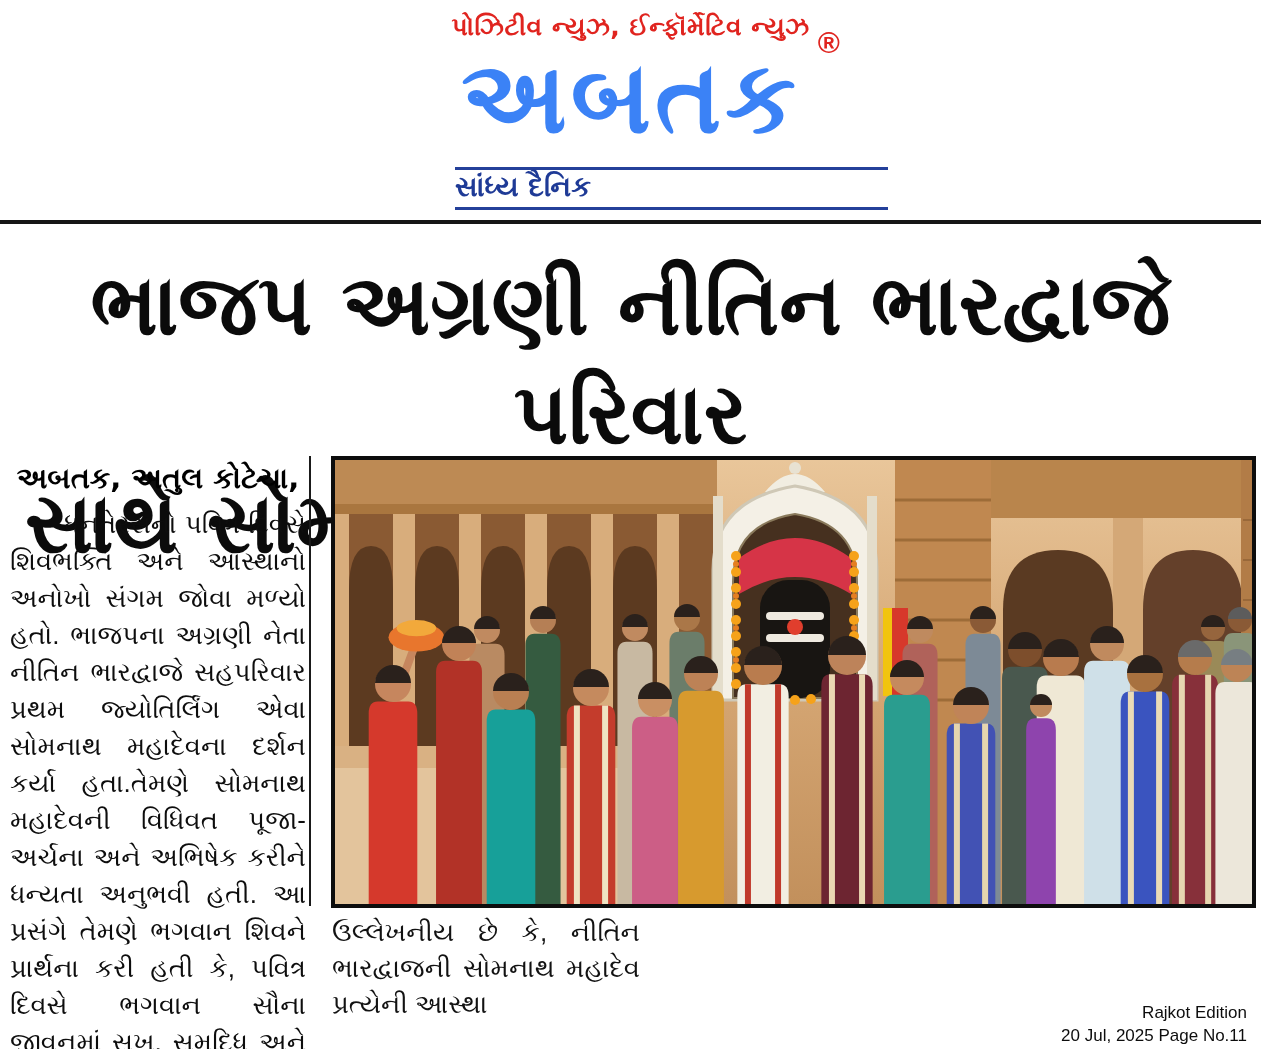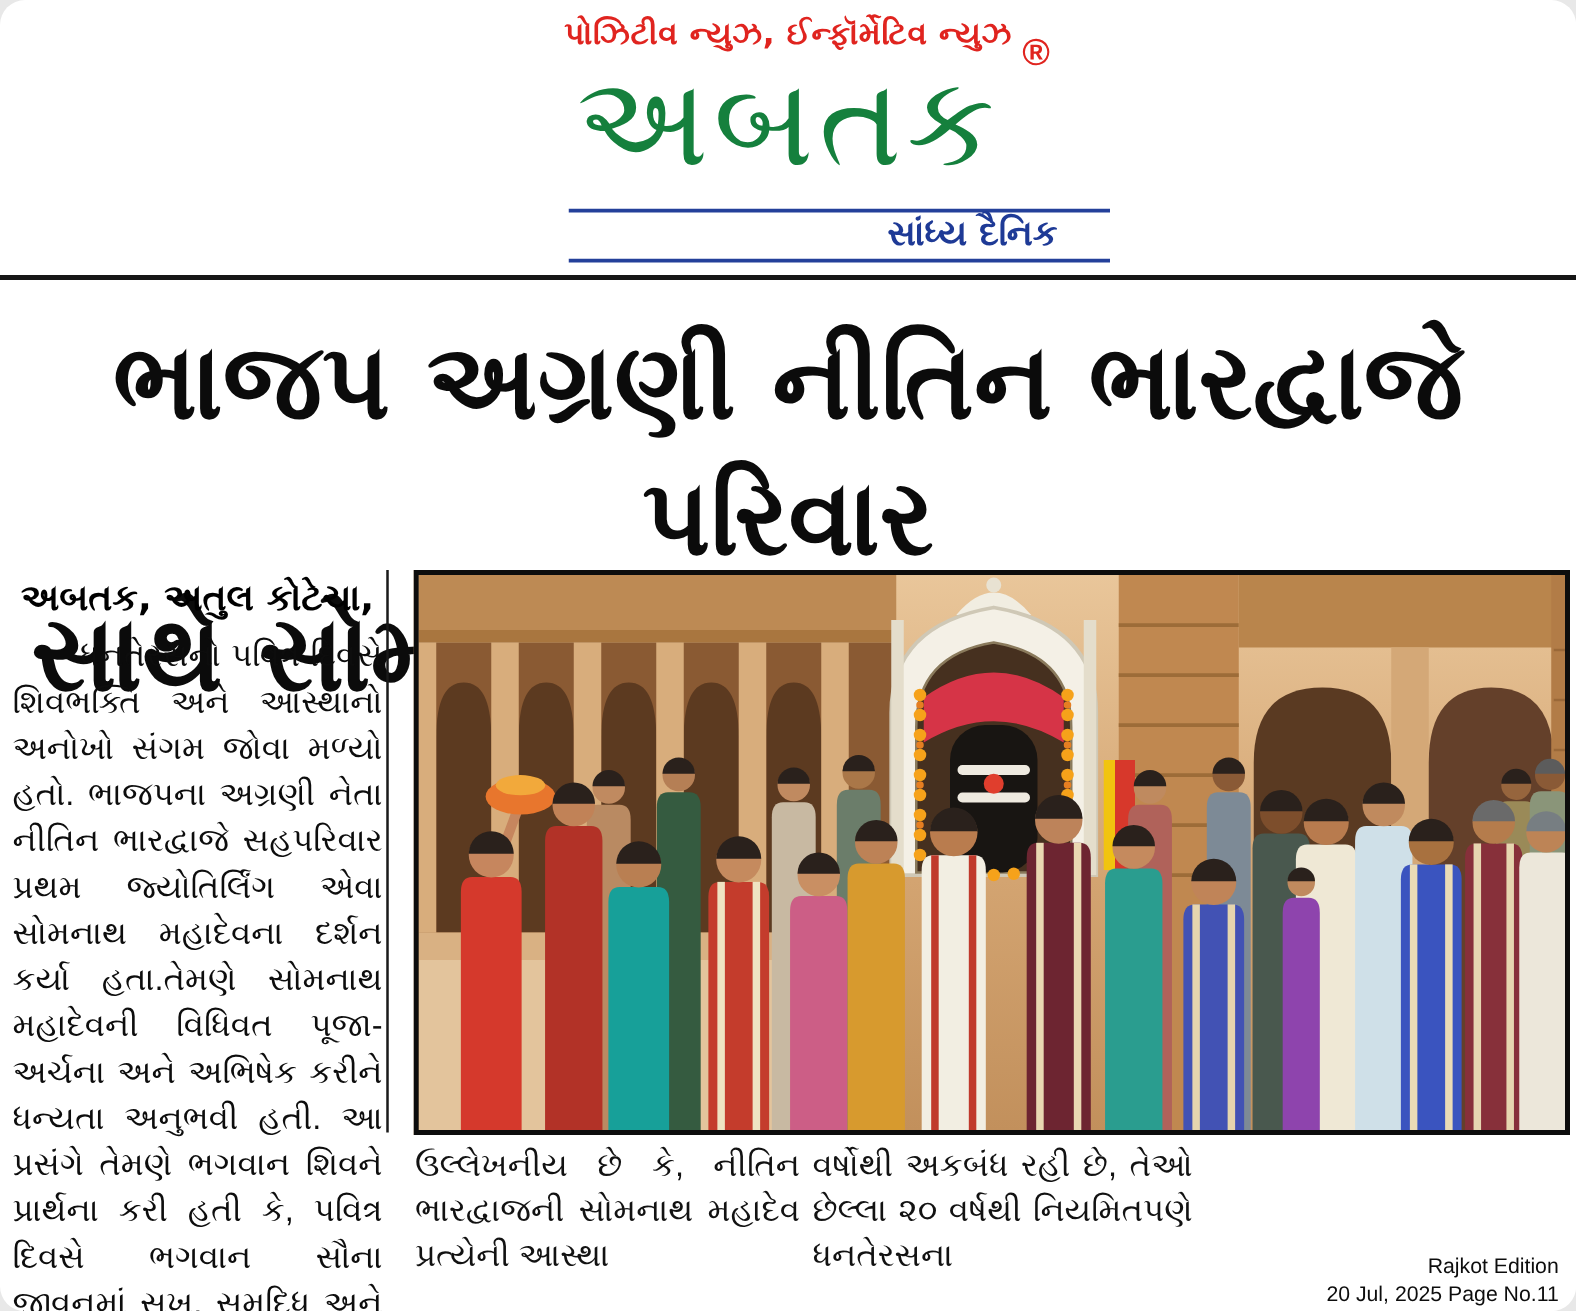--- a/index.html
+++ b/index.html
@@ -1,44 +1,43 @@
 <!DOCTYPE html>
 <html lang="gu"><head>
 <meta charset="utf-8">
 <style>
   * { margin:0; padding:0; box-sizing:border-box; }
   html,body { background:#e8e8e8; }
   .page {
     position:relative; width:1261px; height:1049px; background:#ffffff;
     font-family:"Liberation Sans", sans-serif; color:#111; overflow:hidden;
     margin:0 auto;
-    border-radius:20px;
   }
   
   .tagline {
     position:absolute; top:12px; left:0; width:100%; text-align:center;
     color:#e0241f; font-size:25px; font-weight:bold; letter-spacing:.5px;
     font-family:"DejaVu Sans", sans-serif;
   }
   .logo-wrap { position:absolute; top:34px; left:0; width:100%; text-align:center; }
   .logo-inner { position:relative; display:inline-block; }
   .logo-text {
-    font-size:100px; line-height:1.28; font-weight:400; color:#15803d;
+    font-size:100px; line-height:1.28; font-weight:700; color:#3b82f6;
     letter-spacing:4px; font-family:"DejaVu Sans", sans-serif;
   }
   .reg-mark {
     position:absolute; top:-8px; right:-40px; color:#e0241f;
     font-size:30px; font-weight:bold;
   }
   .sandhya {
     position:absolute; top:167px; left:455px; width:433px;
     border-top:3px solid #24409a;
   }
   .sandhya-txt {
-    display:block; text-align:right; padding:0 42px 3px 0;
+    display:block; padding:0 42px 3px 0;
     border-bottom:3px solid #24409a;
     color:#1e3a96; font-size:28px; font-weight:bold;
     font-family:"DejaVu Sans", sans-serif;
   }
   .masthead-rule { position:absolute; top:220px; left:0; width:1261px; height:4px; background:#161616; }
   
   .headline {
     position:absolute; top:226px; left:0; width:100%; text-align:center;
     font-size:84px; line-height:109px; font-weight:900; color:#0b0b0b;
     font-family:"DejaVu Sans", sans-serif;
@@ -304,20 +303,19 @@
           <circle cx="860" cy="198" r="17" fill="#b57c4c"></circle>
           <path d="M843,197 A17,17 0 0 1 877,197 Z" fill="#6a6a6a"></path>
           <path d="M880.4,444 V234 Q880.4,222 889.4,222 H914.6 Q923.6,222 923.6,234 V444 Z" fill="#ece7da"></path>
           <circle cx="902" cy="206" r="16" fill="#bd8456"></circle>
           <path d="M886,205 A16,16 0 0 1 918,205 Z" fill="#777e82"></path>
         </g>
     </svg>
   </div>
 
   <div class="caption-col cap1">ઉલ્લેખનીય છે કે, નીતિન ભારદ્વાજની સોમનાથ મહાદેવ પ્રત્યેની આસ્થા</div>
-  <div class="caption-col cap2">વર્ષોથી અકબંધ રહી છે, તેઓ છેલ્લા ૨૦ વર્ષથી નિયમિતપણે ધનતેરસના</div>
 
   <div class="footer">
     <span>Rajkot Edition</span>
     <span>20 Jul, 2025 Page No.11</span>
   </div>
 
 </div>
 
 </body></html>

